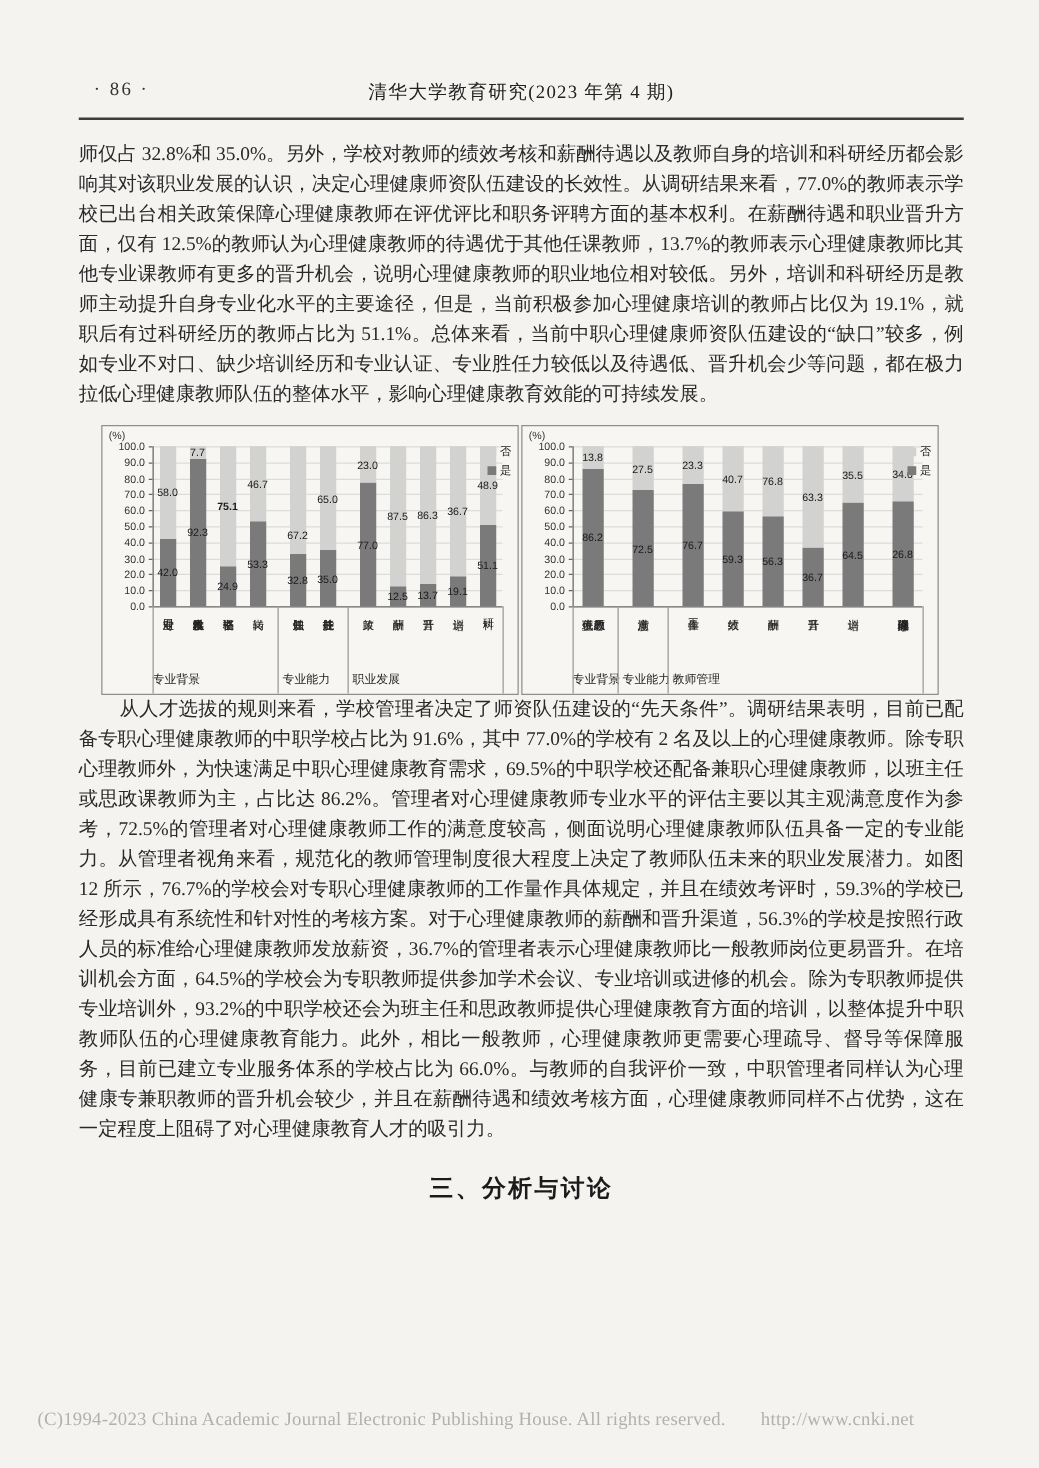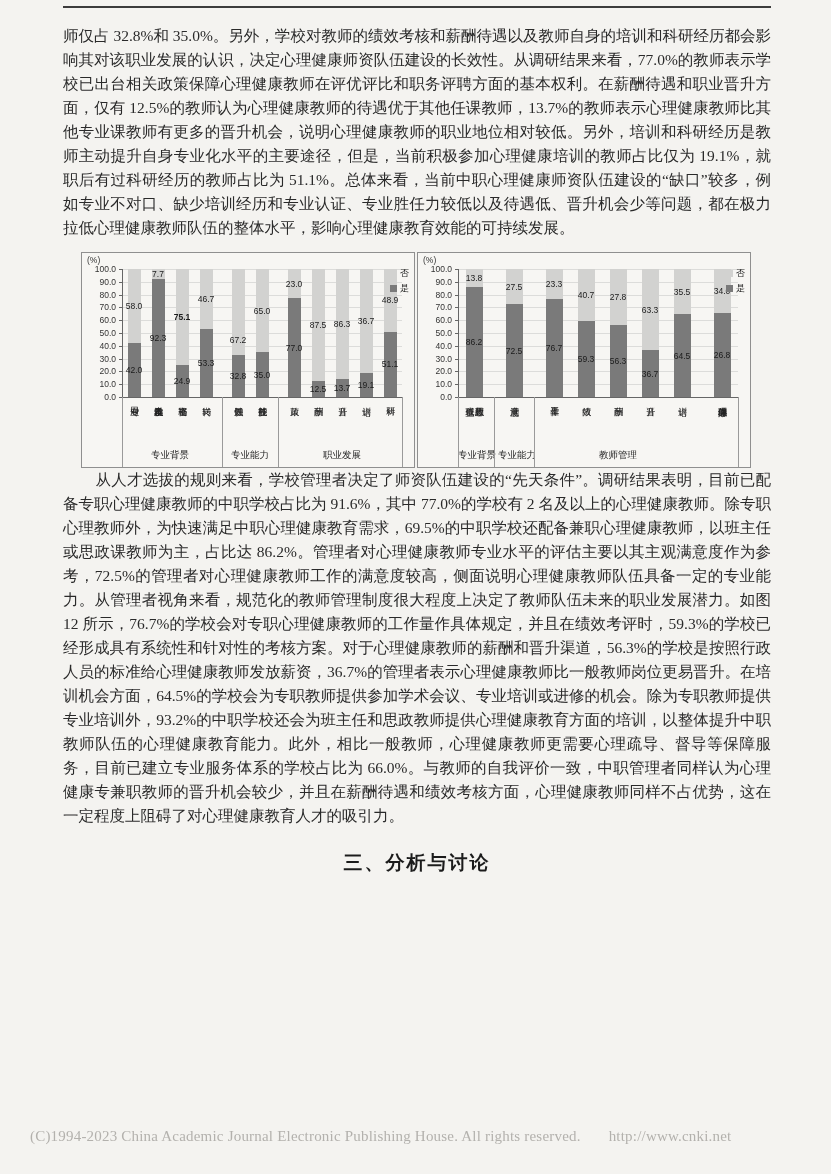--- a/index.html
+++ b/index.html
@@ -32,21 +32,21 @@
   .unit-lab{position:absolute;font-size:8.5px;color:#333;}
   .ytick{position:absolute;font-size:8.5px;color:#333;text-align:right;}
   .gridline{position:absolute;height:1px;background:#dcdcda;}
   .axis-x{position:absolute;height:1px;background:#666;}
   .axis-y{position:absolute;width:1px;background:#666;}
   .tickmark{position:absolute;height:1px;width:3px;background:#666;}
   .bar-seg{position:absolute;}
   .bar-lab{position:absolute;width:44px;text-align:center;font-size:8.5px;color:#1b1b1b;white-space:nowrap;}
   .xlab-box{position:absolute;display:flex;justify-content:center;align-items:flex-start;}
   .vlab{writing-mode:vertical-rl;text-orientation:upright;font-size:9px;line-height:9.5px;color:#222;}
-  .glab{position:absolute;text-align:center;font-size:9.5px;color:#222;white-space:nowrap;}
+  .glab{position:absolute;text-align:left;font-size:9.5px;color:#222;white-space:nowrap;}
   .gdiv{position:absolute;width:1px;background:#9a9a9a;}
   .legend{position:absolute;font-size:9px;color:#222;}
   .legend-row{display:flex;align-items:center;margin-bottom:2px;}
   .legend-sq{width:7px;height:7px;margin-right:3px;display:inline-block;}
   h3.sub-heading{
     font-size:15.5px;font-weight:bold;margin:14px 0 6px 0;padding-left:2.1em;color:#1d1d1d;
   }
   h2.main-heading{
     text-align:center;font-size:19px;font-weight:bold;letter-spacing:2px;
     margin:22px 0 16px 0;color:#1b1b1b;
@@ -55,20 +55,24 @@
     position:absolute;left:30px;top:1128px;width:771px;
     font-size:15px;color:#b3b1ad;letter-spacing:0.2px;
   }
   .footer .url{margin-left:28px;}
 </style>
 </head>
 <body>
 
 <div class="content">
 
+  <div class="header">
+    <span class="page-num">· 86 ·</span>
+    <span class="journal">清华大学教育研究(2023 年第 4 期)</span>
+  </div>
   <hr class="header-rule">
 
   <p class="body-text p1">师仅占 32.8%和 35.0%。另外，学校对教师的绩效考核和薪酬待遇以及教师自身的培训和科研经历都会影响其对该职业发展的认识，决定心理健康师资队伍建设的长效性。从调研结果来看，77.0%的教师表示学校已出台相关政策保障心理健康教师在评优评比和职务评聘方面的基本权利。在薪酬待遇和职业晋升方面，仅有 12.5%的教师认为心理健康教师的待遇优于其他任课教师，13.7%的教师表示心理健康教师比其他专业课教师有更多的晋升机会，说明心理健康教师的职业地位相对较低。另外，培训和科研经历是教师主动提升自身专业化水平的主要途径，但是，当前积极参加心理健康培训的教师占比仅为 19.1%，就职后有过科研经历的教师占比为 51.1%。总体来看，当前中职心理健康师资队伍建设的“缺口”较多，例如专业不对口、缺少培训经历和专业认证、专业胜任力较低以及待遇低、晋升机会少等问题，都在极力拉低心理健康教师队伍的整体水平，影响心理健康教育效能的可持续发展。</p>
 
   <div class="charts-row">
     <figure>
       <div class="chart-panel">
           <div class="unit-lab" style="left: 5px; top: 2px;">(%)</div>
           <div class="ytick" style="left: 2px; width: 32px; top: 139px;">0.0</div>
           <div class="tickmark" style="left: 37px; top: 144px;"></div>
@@ -262,21 +266,21 @@
           <div class="bar-seg" style="left: 159.5px; width: 17px; top: 68.096px; height: 75.904px; background: rgb(122, 122, 122);"></div>
           <div class="bar-seg" style="left: 159.5px; width: 17px; top: 16px; height: 52.096px; background: rgb(210, 210, 208);"></div>
           <div class="bar-lab" style="left: 146px; top: 101.048px;">59.3</div>
           <div class="bar-lab" style="left: 146px; top: 37.048px;">40.7</div>
           <div class="xlab-box" style="left: 152px; width: 32px; top: 147px;">
             <span class="vlab">绩效</span>
           </div>
           <div class="bar-seg" style="left: 191.5px; width: 17px; top: 71.936px; height: 72.064px; background: rgb(122, 122, 122);"></div>
           <div class="bar-seg" style="left: 191.5px; width: 17px; top: 16px; height: 55.936px; background: rgb(210, 210, 208);"></div>
           <div class="bar-lab" style="left: 178px; top: 102.968px;">56.3</div>
-          <div class="bar-lab" style="left: 178px; top: 38.968px;">27.8</div>
+          <div class="bar-lab" style="left: 178px; top: 38.968px;">76.8</div>
           <div class="xlab-box" style="left: 184px; width: 32px; top: 147px;">
             <span class="vlab">薪酬</span>
           </div>
           <div class="bar-seg" style="left: 223.5px; width: 17px; top: 97.024px; height: 46.976px; background: rgb(122, 122, 122);"></div>
           <div class="bar-seg" style="left: 223.5px; width: 17px; top: 16px; height: 81.024px; background: rgb(210, 210, 208);"></div>
           <div class="bar-lab" style="left: 210px; top: 115.512px;">36.7</div>
           <div class="bar-lab" style="left: 210px; top: 51.512px;">63.3</div>
           <div class="xlab-box" style="left: 216px; width: 32px; top: 147px;">
             <span class="vlab">晋升</span>
           </div>

